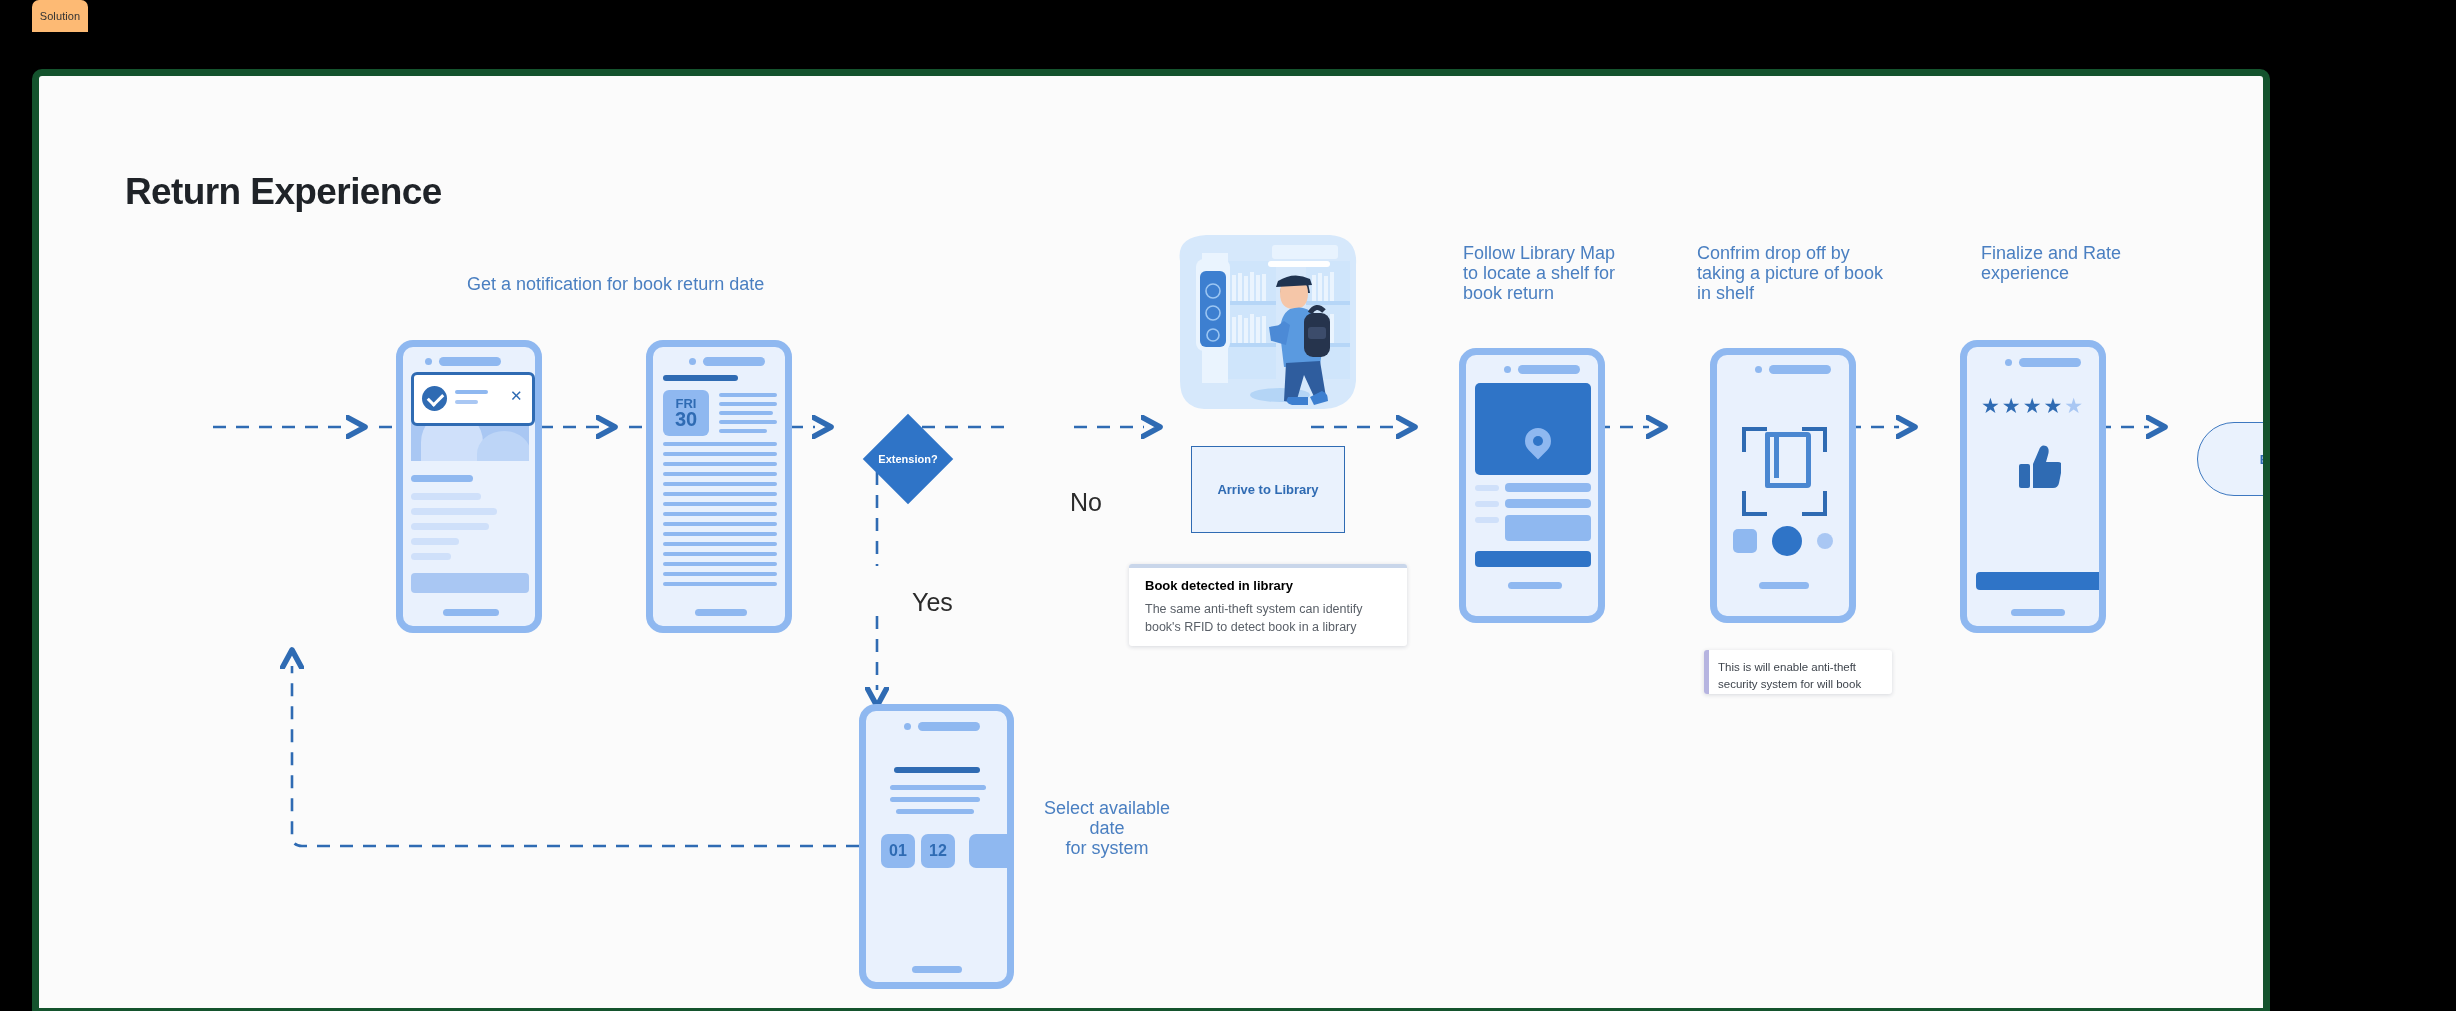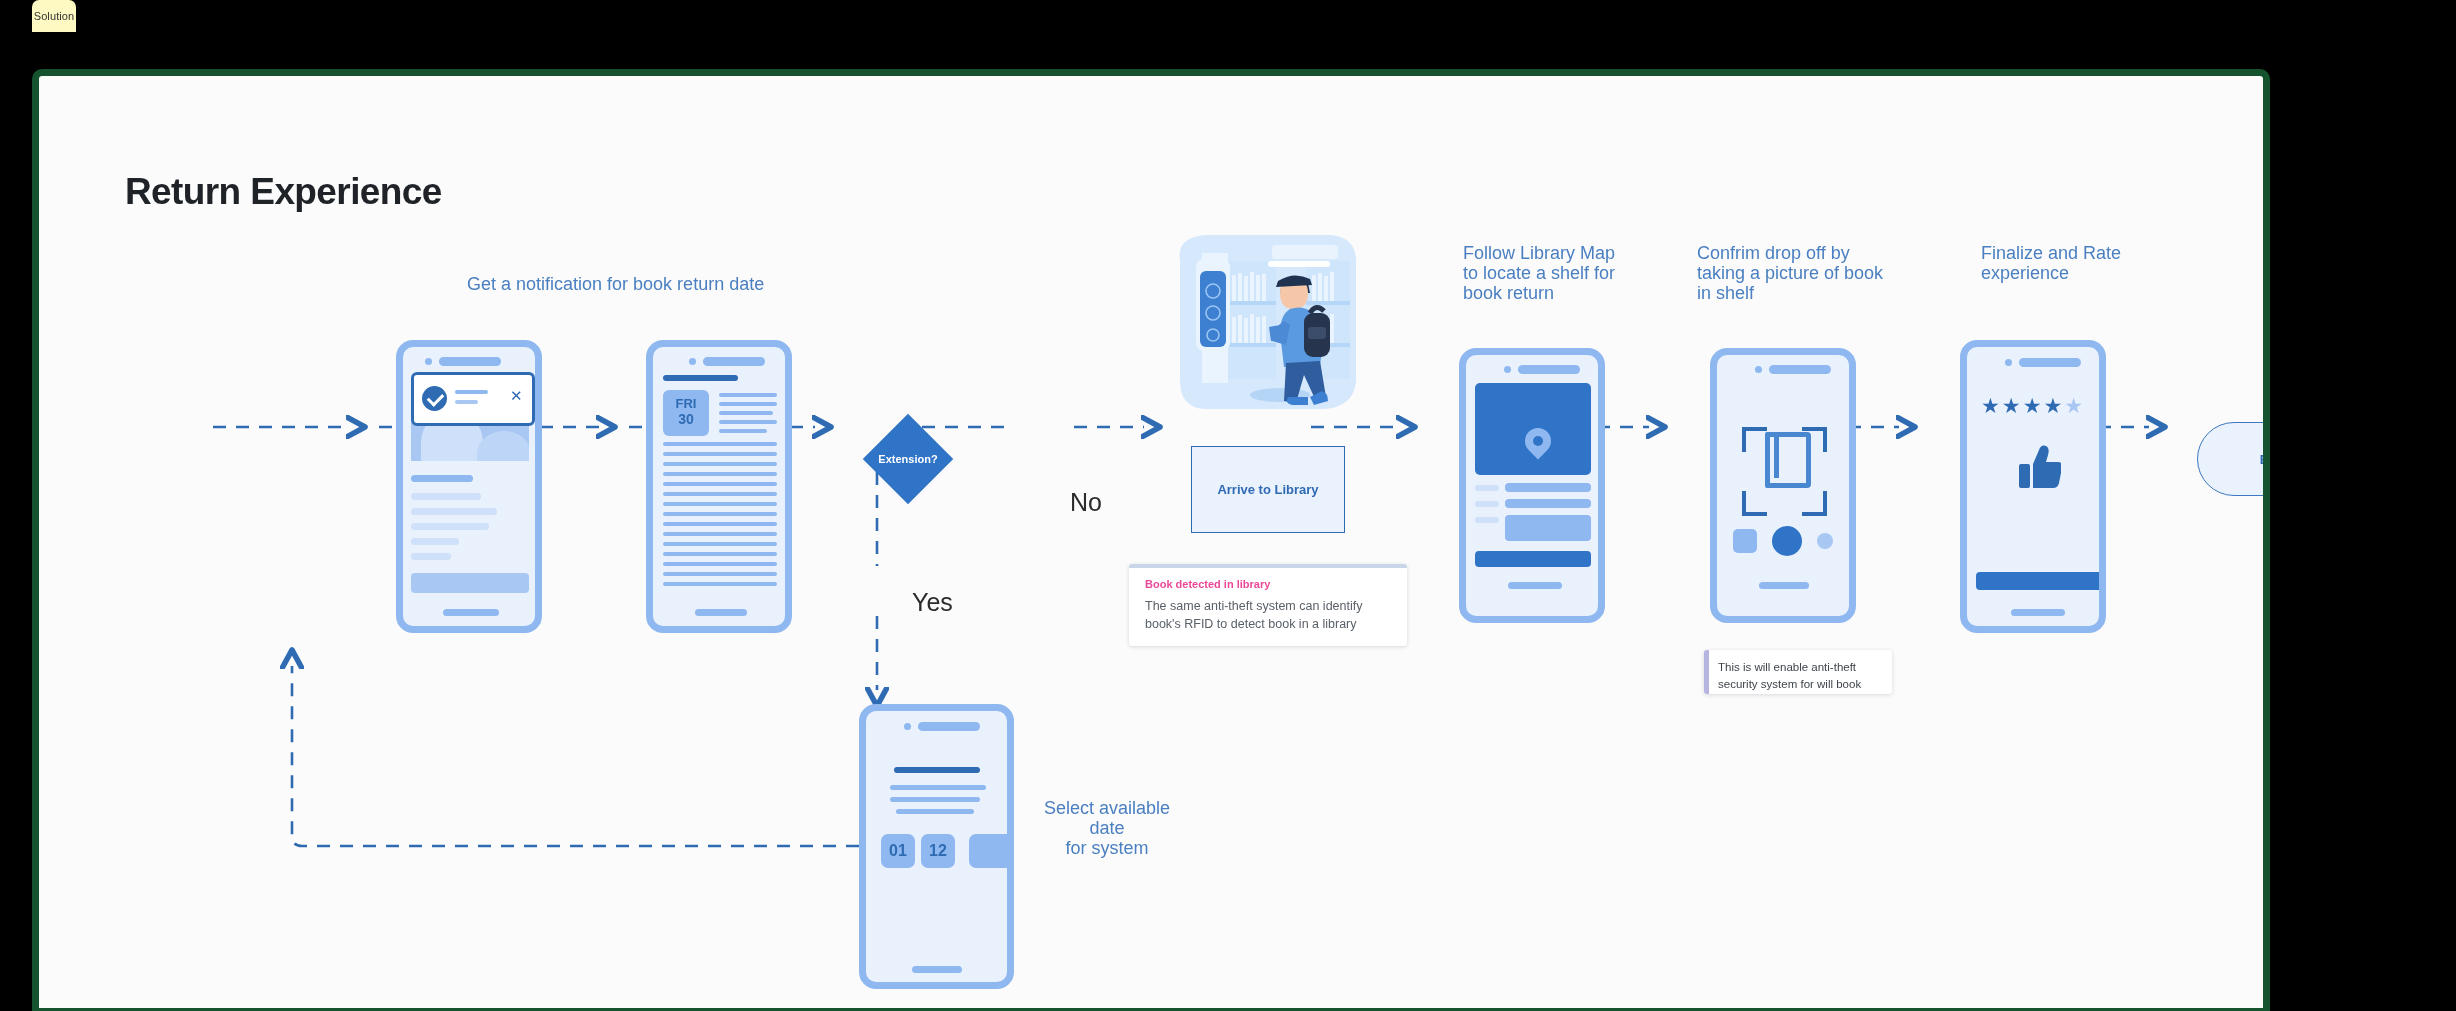--- a/index.html
+++ b/index.html
@@ -7,22 +7,22 @@
   body{
     width:2456px;height:1011px;overflow:hidden;
     font-family:"Liberation Sans","DejaVu Sans",sans-serif;
     -webkit-font-smoothing:antialiased;
   }
   #root{position:relative;width:2456px;height:1011px;background:#000;}
 
   
   .tabstrip{position:absolute;left:0;top:0;width:2456px;height:32px;background:#000;}
   .tab{
-    position:absolute;left:32px;top:0;width:44px;height:32px;
-    background:#fef9c3;border-radius:7px 7px 0 0;
+    position:absolute;left:32px;top:0;width:56px;height:32px;
+    background:#fdba74;border-radius:7px 7px 0 0;
     display:flex;align-items:center;justify-content:center;
     font-size:11px;color:#333;letter-spacing:.1px;
   }
 
   
   .canvas{
     position:absolute;left:32px;top:32px;width:2224px;height:932px;
     background:#fbfbfb;border-radius:10px 10px 4px 4px;
     border:7px solid #14532d;overflow:hidden;margin-top:37px;
   }
@@ -83,21 +83,21 @@
   #cap-rate{left:1942px;top:167px;}
   #cap-date{left:1002px;top:722px;text-align:center;width:132px;}
 
   
   .notecard{
     position:absolute;background:#ffffff;
     box-shadow:0 1px 4px rgba(25,40,70,.16);
     border-radius:3px;
   }
   #note-detected{left:1090px;top:488px;width:278px;height:82px;padding:14px 16px 0 16px;box-sizing:border-box;}
-  #note-detected .nc-title{font-size:11px;font-weight:bold;color:#ec4899;margin-bottom:7px;}
+  #note-detected .nc-title{font-size:13px;font-weight:bold;color:#000000;margin-bottom:7px;}
   #note-detected .nc-body{font-size:12.5px;line-height:18px;color:#5a6068;}
   #note-detected .nc-accent{position:absolute;left:0;top:0;width:278px;height:4px;background:#c9d6ea;border-radius:3px 3px 0 0;}
 
   #note-theft{left:1665px;top:574px;width:188px;height:44px;padding:9px 11px 0 14px;box-sizing:border-box;}
   #note-theft .nc-body{font-size:11.5px;line-height:17px;color:#3f454d;}
   #note-theft .nc-accent{position:absolute;left:0;top:0;width:5px;height:44px;background:#b6b4e0;border-radius:3px 0 0 3px;}
 
   
   .phone{
     position:absolute;border:7px solid #8fb8f0;border-radius:17px;
@@ -126,21 +126,21 @@
   #phone1 .toast .chk{position:absolute;left:14px;top:18px;width:12px;height:7px;border-left:3px solid #fff;border-bottom:3px solid #fff;transform:rotate(-45deg);}
   #phone1 .toast .tl1{position:absolute;left:41px;top:15px;width:33px;height:4px;border-radius:2px;background:#8fb8f0;}
   #phone1 .toast .tl2{position:absolute;left:41px;top:25px;width:23px;height:4px;border-radius:2px;background:#a9c7f3;}
   #phone1 .toast .x{position:absolute;right:9px;top:14px;width:13px;height:13px;color:#2f6bb3;font-size:15px;font-weight:bold;line-height:13px;}
 
   
   #phone2{left:607px;top:264px;width:146px;height:293px;}
   #phone2 .datecard{position:absolute;left:10px;top:43px;width:46px;height:46px;border-radius:6px;background:#8fb8f0;
     display:flex;flex-direction:column;align-items:center;justify-content:center;color:#2f6bb3;}
   #phone2 .datecard .dow{font-size:13px;font-weight:bold;line-height:12px;}
-  #phone2 .datecard .num{font-size:14px;font-weight:bold;line-height:19px;}
+  #phone2 .datecard .num{font-size:20px;font-weight:bold;line-height:19px;}
 
   
   #phone3{left:820px;top:628px;width:155px;height:285px;}
   #phone3 .dnum{
     position:absolute;top:123px;width:34px;height:34px;border-radius:7px;background:#8fb8f0;
     display:flex;align-items:center;justify-content:center;
     font-size:16px;font-weight:bold;color:#2f6bb3;
   }
 
   

